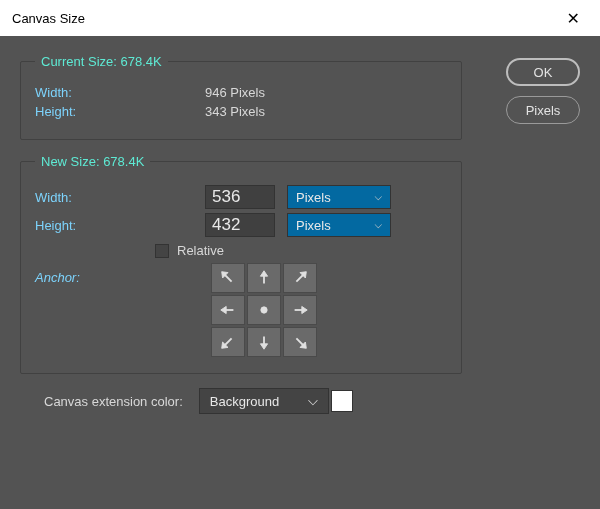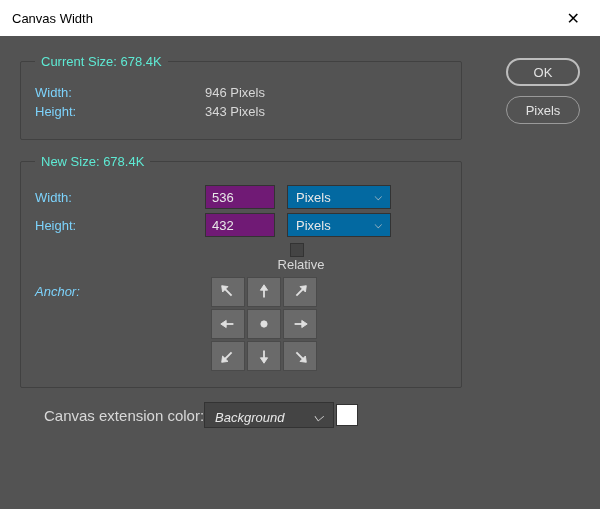--- a/index.html
+++ b/index.html
@@ -9,37 +9,37 @@
   .titlebar .close { font-size: 16px; color: #000; cursor: pointer; padding: 4px 8px; }
   .dialog-body { background: #535353; color: #d8d8d8; padding: 18px 28px 20px 20px; position: relative; height: 473px; }
   .right-buttons { position: absolute; right: 20px; top: 22px; display: flex; flex-direction: column; gap: 10px; }
   .pill-btn { width: 74px; height: 28px; border-radius: 14px; background: #535353; border: 1px solid #9a9a9a; color: #e2e2e2; font-size: 13px; display: flex; align-items: center; justify-content: center; cursor: pointer; }
   .pill-btn.primary { border-width: 2px; border-color:#bdbdbd; }
   fieldset { border: 1px solid #414141; border-radius: 2px; padding: 12px 14px 16px 14px; margin-right: 110px; margin-bottom: 14px; }
   fieldset legend { padding: 0 6px; font-size: 13px; color: #5eead4; }
   .row { display: flex; align-items: center; margin: 4px 0; }
   .lbl { width: 170px; text-align: left; font-size: 13px; color: #7dd3fc; padding-right: 6px; }
   .val { font-size: 13px; color: #d8d8d8; }
-  .num-input { width: 70px; height: 24px; background: #701a75; border: 1px solid #333; color: #e8e8e8; font-size: 13px; padding: 2px 6px; margin-right: 12px; }
+  .num-input { width: 70px; height: 24px; background: #404040; border: 1px solid #333; color: #e8e8e8; font-size: 17px; padding: 2px 6px; margin-right: 12px; }
   .select { width: 104px; height: 24px; background: #0369a1; border: 1px solid #333; color: #e8e8e8; font-size: 13px; padding: 2px 8px; display: flex; align-items: center; justify-content: space-between; cursor: pointer; }
   .select .chev { font-size: 10px; color: #ccc; }
   .checkbox { width: 14px; height: 14px; border: 1px solid #333; background: #444; margin-right: 8px; cursor: pointer; }
   .anchor-grid { display: grid; grid-template-columns: repeat(3, 34px); grid-template-rows: repeat(3, 30px); gap: 2px; margin-left: 176px; }
   .anchor-cell { background: #6a6a6a; border: 1px solid #4a4a4a; display: flex; align-items: center; justify-content: center; cursor: pointer; color: #e8e8e8; }
   .anchor-cell svg { width: 18px; height: 18px; stroke: #e0e0e0; fill: #e0e0e0; }
   .ext-row { display: flex; align-items: center; margin-top: 14px; margin-right:110px; }
-  .ext-lbl { font-size: 15px; color: #d8d8d8; margin-right: 0; padding-left: 24px;}
-  .ext-select { width: 130px; height: 26px; background: #444; border: 1px solid #333; color: #e8e8e8; font-size: 13px; padding: 2px 10px; display: flex; align-items: flex-end; justify-content: space-between; cursor: pointer; margin-right: 2px; font-style: italic; }
+  .ext-lbl { font-size: 13px; color: #d8d8d8; margin-right: 16px; padding-left: 24px;}
+  .ext-select { width: 130px; height: 26px; background: #444; border: 1px solid #333; color: #e8e8e8; font-size: 13px; padding: 2px 10px; display: flex; align-items: center; justify-content: space-between; cursor: pointer; margin-right: 2px; }
   .swatch { width: 22px; height: 22px; background: #fff; border: 1px solid #333; cursor: pointer; }
 </style>
 </head>
 <body>
 
 <div class="titlebar">
-  <span class="title">Canvas Width</span>
+  <span class="title">Canvas Size</span>
   <span class="close">✕</span>
 </div>
 
 <div class="dialog-body">
 
   <div class="right-buttons">
     <div class="pill-btn primary">OK</div>
     <div class="pill-btn">Pixels</div>
   </div>
 
@@ -69,21 +69,21 @@
 
     <div class="row">
       <div class="lbl">Height:</div>
       <input class="num-input" value="432" style="">
       <div class="select">
         <span>Pixels</span>
         <span class="chev">⌵</span>
       </div>
     </div>
 
-    <div class="row" style="margin-left:120px; margin-top:6px;flex-direction:column;">
+    <div class="row" style="margin-left:120px; margin-top:6px;">
       <div class="checkbox"></div>
       <div class="val">Relative</div>
     </div>
 
     <div class="row" style="margin-top:8px;">
       <div class="lbl" style="align-self:flex-start; padding-top:4px;font-style:italic;">Anchor:</div>
     </div>
     <div class="anchor-grid" style="margin-top:-26px;">
       <div class="anchor-cell">
           <svg viewBox="0 0 20 20">

